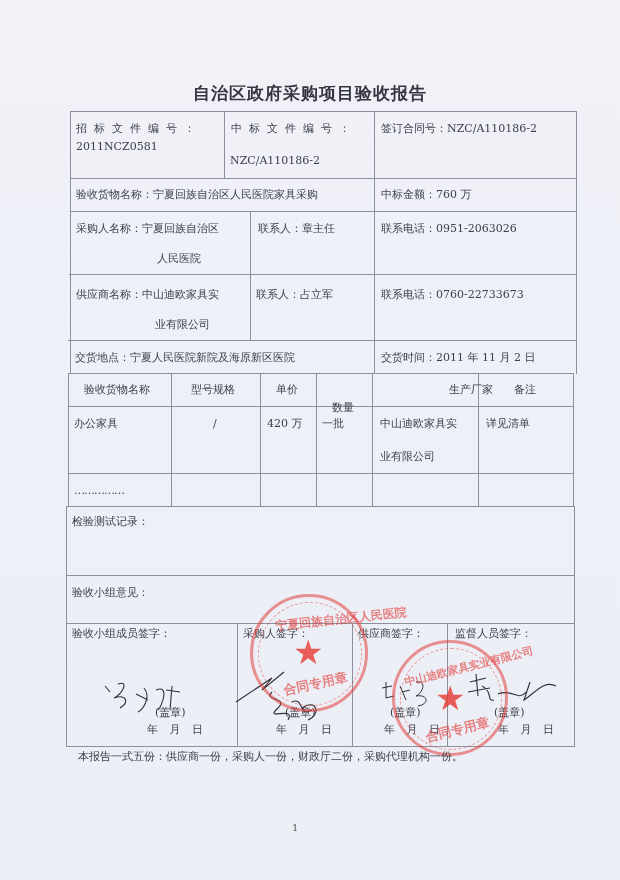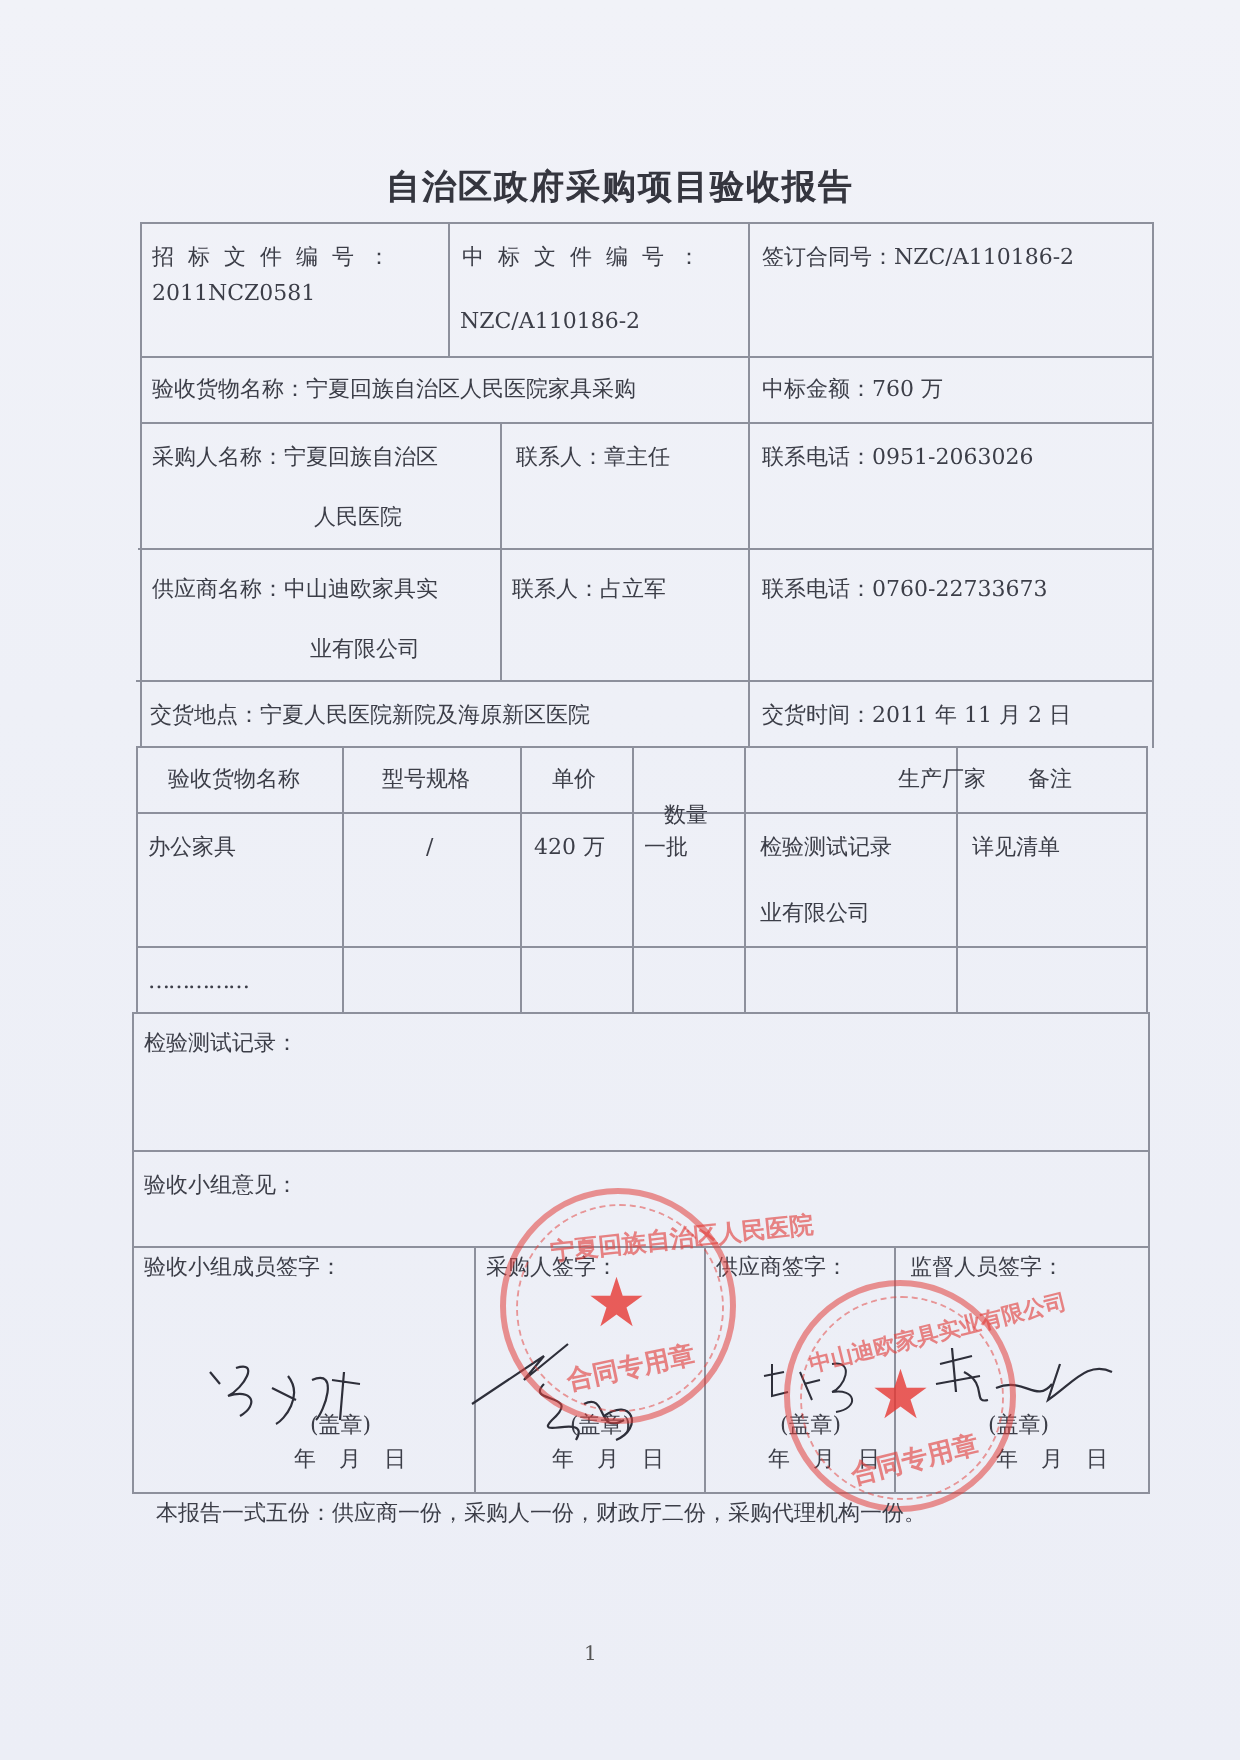--- a/index.html
+++ b/index.html
@@ -109,21 +109,21 @@
   <span class="t" style="left:191px; top:382px;">型号规格</span>
   <span class="t" style="left:276px; top:382px;">单价</span>
   <span class="t" style="left:332px; top:400px;">数量</span>
   <span class="t" style="left:401px; top:382px;margin-left:48px;">生产厂家</span>
   <span class="t" style="left:514px; top:382px;">备注</span>
 
   <span class="t" style="left:74px; top:416px;">办公家具</span>
   <span class="t" style="left:213px; top:416px;">/</span>
   <span class="t" style="left:267px; top:416px;">420 万</span>
   <span class="t" style="left:322px; top:416px;">一批</span>
-  <span class="t" style="left:380px; top:416px;">检验测试记录</span>
+  <span class="t" style="left:380px; top:416px;">中山迪欧家具实</span>
   <span class="t" style="left:380px; top:449px;">业有限公司</span>
   <span class="t" style="left:486px; top:416px;">详见清单</span>
 
   <span class="t sm" style="left:74px; top:483px; letter-spacing:-1px;">……………</span>
 
   <span class="t" style="left:72px; top:514px;">检验测试记录：</span>
   <span class="t" style="left:72px; top:585px;">验收小组意见：</span>
 
   <span class="t sm" style="left:72px; top:626px;">验收小组成员签字：</span>
   <span class="t sm" style="left:243px; top:626px;">采购人签字：</span>

